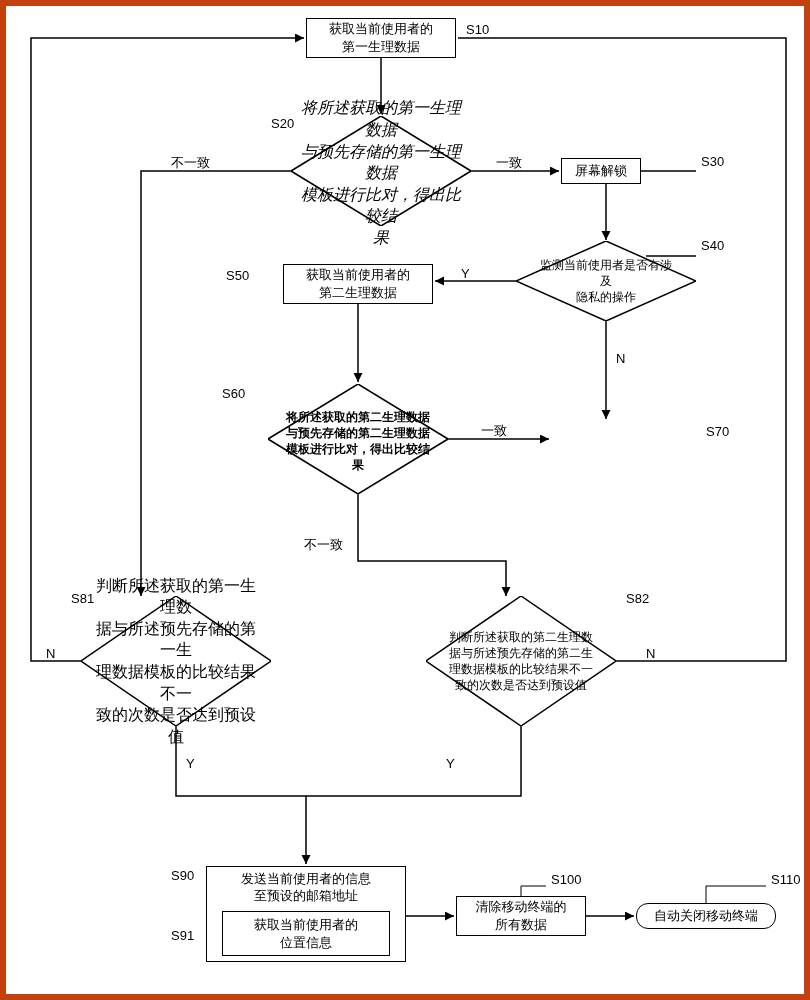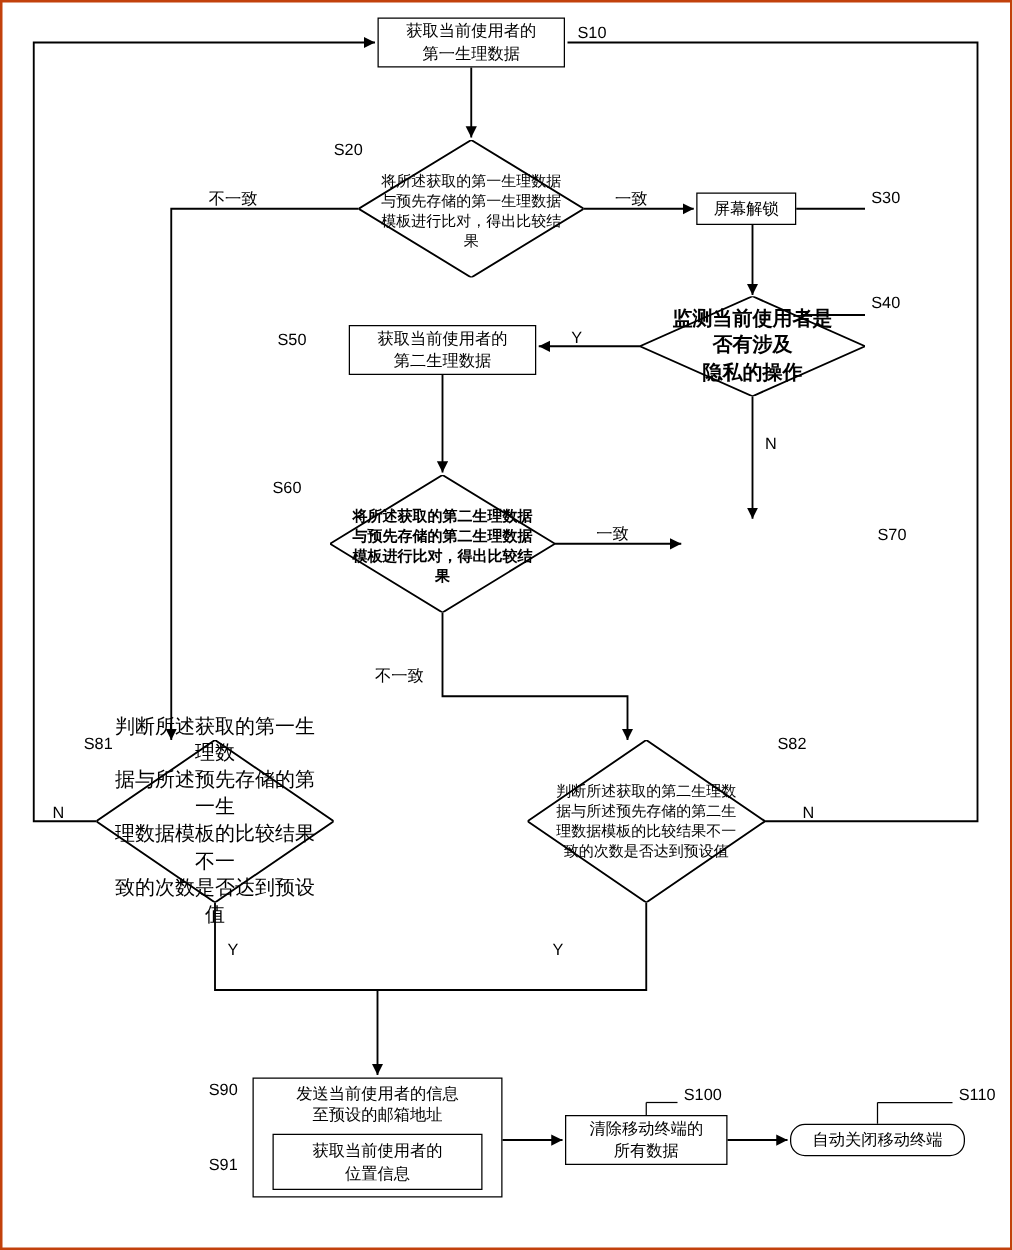--- a/index.html
+++ b/index.html
@@ -7,21 +7,21 @@
     padding: 0;
     background: #fff;
     font-family: "SimSun", "Microsoft YaHei", sans-serif;
     font-size: 13px;
     color: #000;
   }
   .canvas {
     position: relative;
     width: 810px;
     height: 1000px;
-    border: 2px solid #c2410c;
+    border: 6px solid #c2410c;
     box-sizing: border-box;
   }
   .box {
     position: absolute;
     border: 1.5px solid #000;
     display: flex;
     align-items: center;
     justify-content: center;
     text-align: center;
     padding: 4px 6px;
@@ -66,38 +66,38 @@
   <div class="box" style="left:300px; top:12px; width:150px; height:40px;">
     <span>获取当前使用者的<br>第一生理数据</span>
   </div>
   <span class="label" style="left:460px; top:16px;">S10</span>
 
   <div class="diamond-wrap" style="left:285px; top:110px; width:180px; height:110px;">
     <svg width="180" height="110" viewBox="0 0 180 110">
         <polygon points="90,0 180,55 90,110 0,55" fill="#fff" stroke="#000" stroke-width="1.5"></polygon>
       </svg>
     <div class="diamond-text" style="left:10px; top:22px; width:160px; height:70px;">
-      <span style="font-size:12px;">将所述获取的第一生理数据<br>与预先存储的第一生理数据<br>模板进行比对，得出比较结<br>果</span>
+      <span style="font-size:16px;font-style:italic;">将所述获取的第一生理数据<br>与预先存储的第一生理数据<br>模板进行比对，得出比较结<br>果</span>
     </div>
   </div>
   <span class="label" style="left:265px; top:110px;">S20</span>
   <span class="label" style="left:490px; top:148px;">一致</span>
   <span class="label" style="left:165px; top:148px;">不一致</span>
 
   <div class="box" style="left:555px; top:152px; width:80px; height:26px;">
     <span>屏幕解锁</span>
   </div>
   <span class="label" style="left:695px; top:148px;">S30</span>
 
   <div class="diamond-wrap" style="left:510px; top:235px; width:180px; height:80px;">
     <svg width="180" height="80" viewBox="0 0 180 80">
         <polygon points="90,0 180,40 90,80 0,40" fill="#fff" stroke="#000" stroke-width="1.5"></polygon>
       </svg>
     <div class="diamond-text" style="left:20px; top:20px; width:140px; height:40px;">
-      <span style="font-size:16px;font-weight:bold;">监测当前使用者是否有涉及<br>隐私的操作</span>
+      <span style="font-size:12px;">监测当前使用者是否有涉及<br>隐私的操作</span>
     </div>
   </div>
   <span class="label" style="left:695px; top:232px;">S40</span>
   <span class="label" style="left:455px; top:260px;">Y</span>
   <span class="label" style="left:610px; top:345px;">N</span>
 
   <div class="box" style="left:277px; top:258px; width:150px; height:40px;">
     <span>获取当前使用者的<br>第二生理数据</span>
   </div>
   <span class="label" style="left:220px; top:262px;">S50</span>

